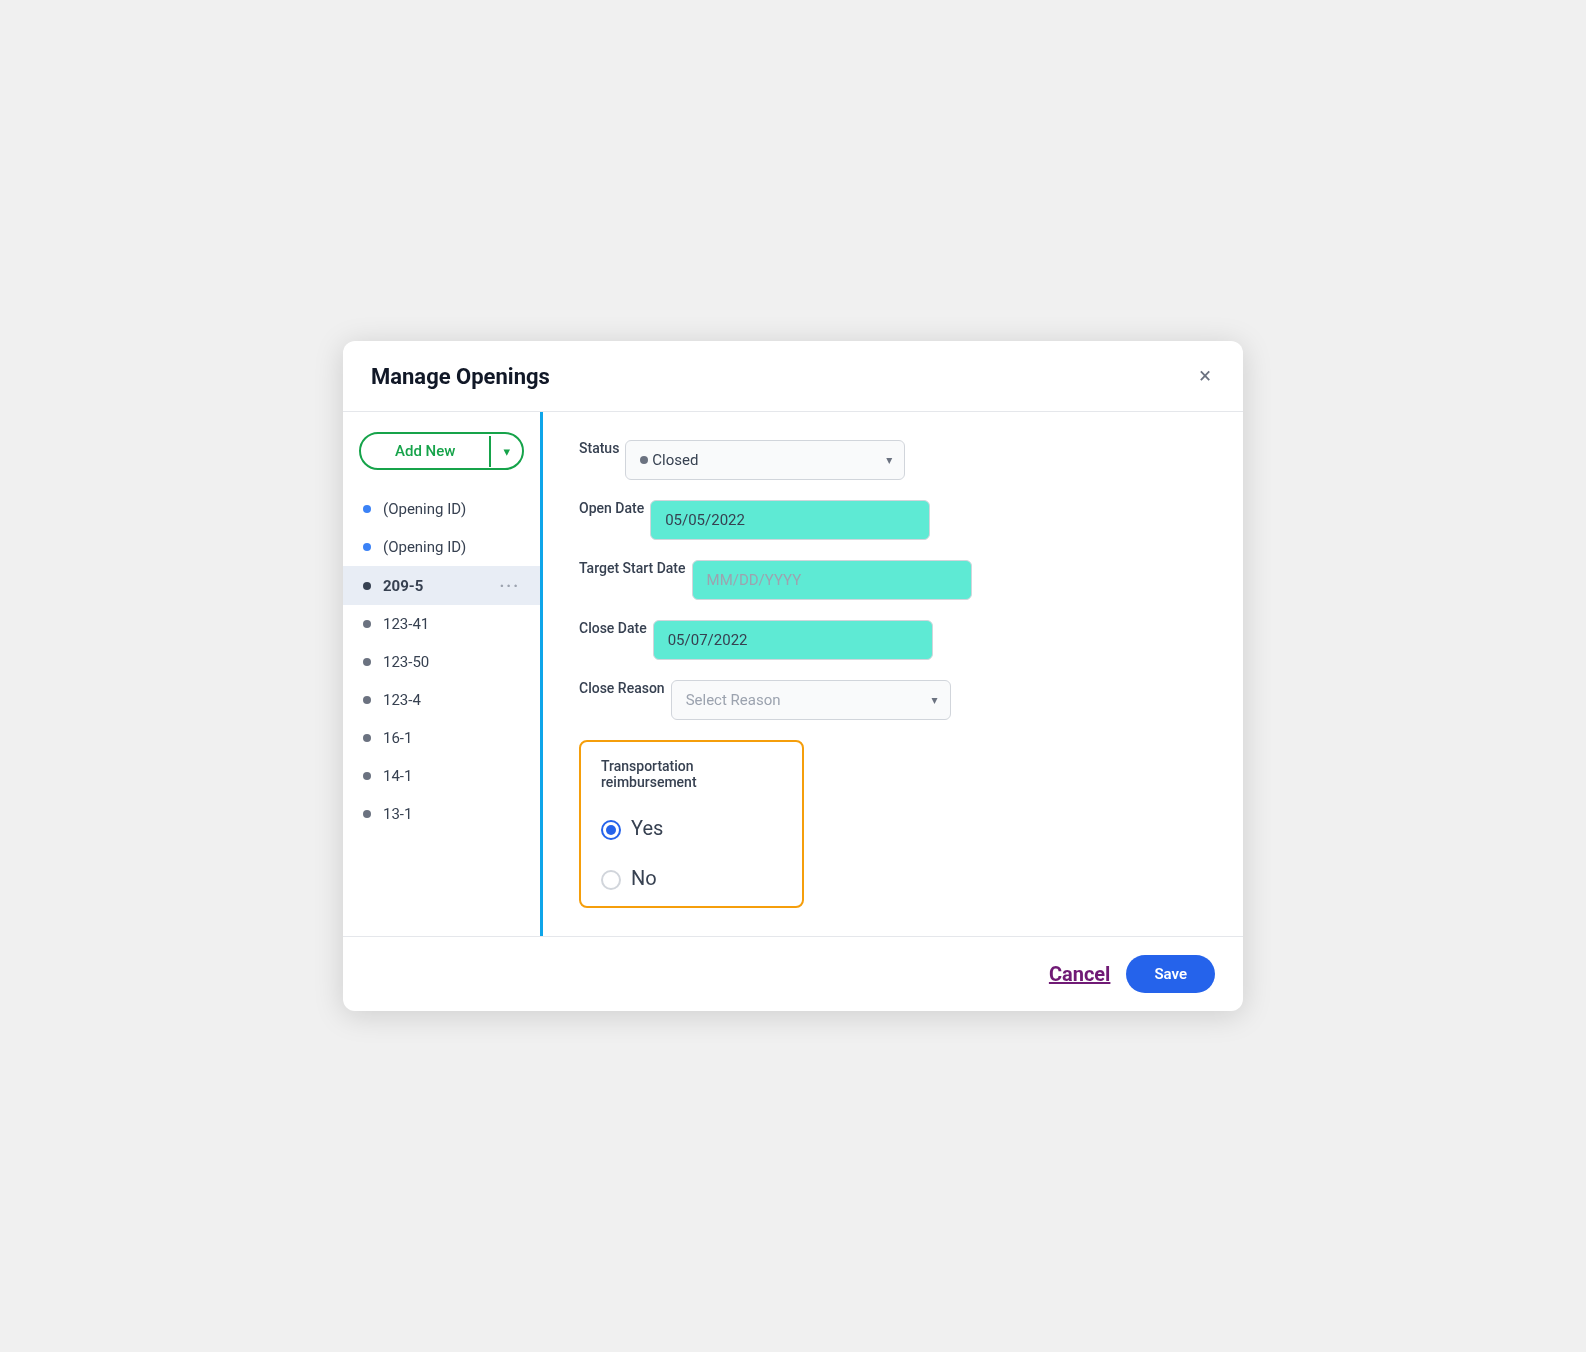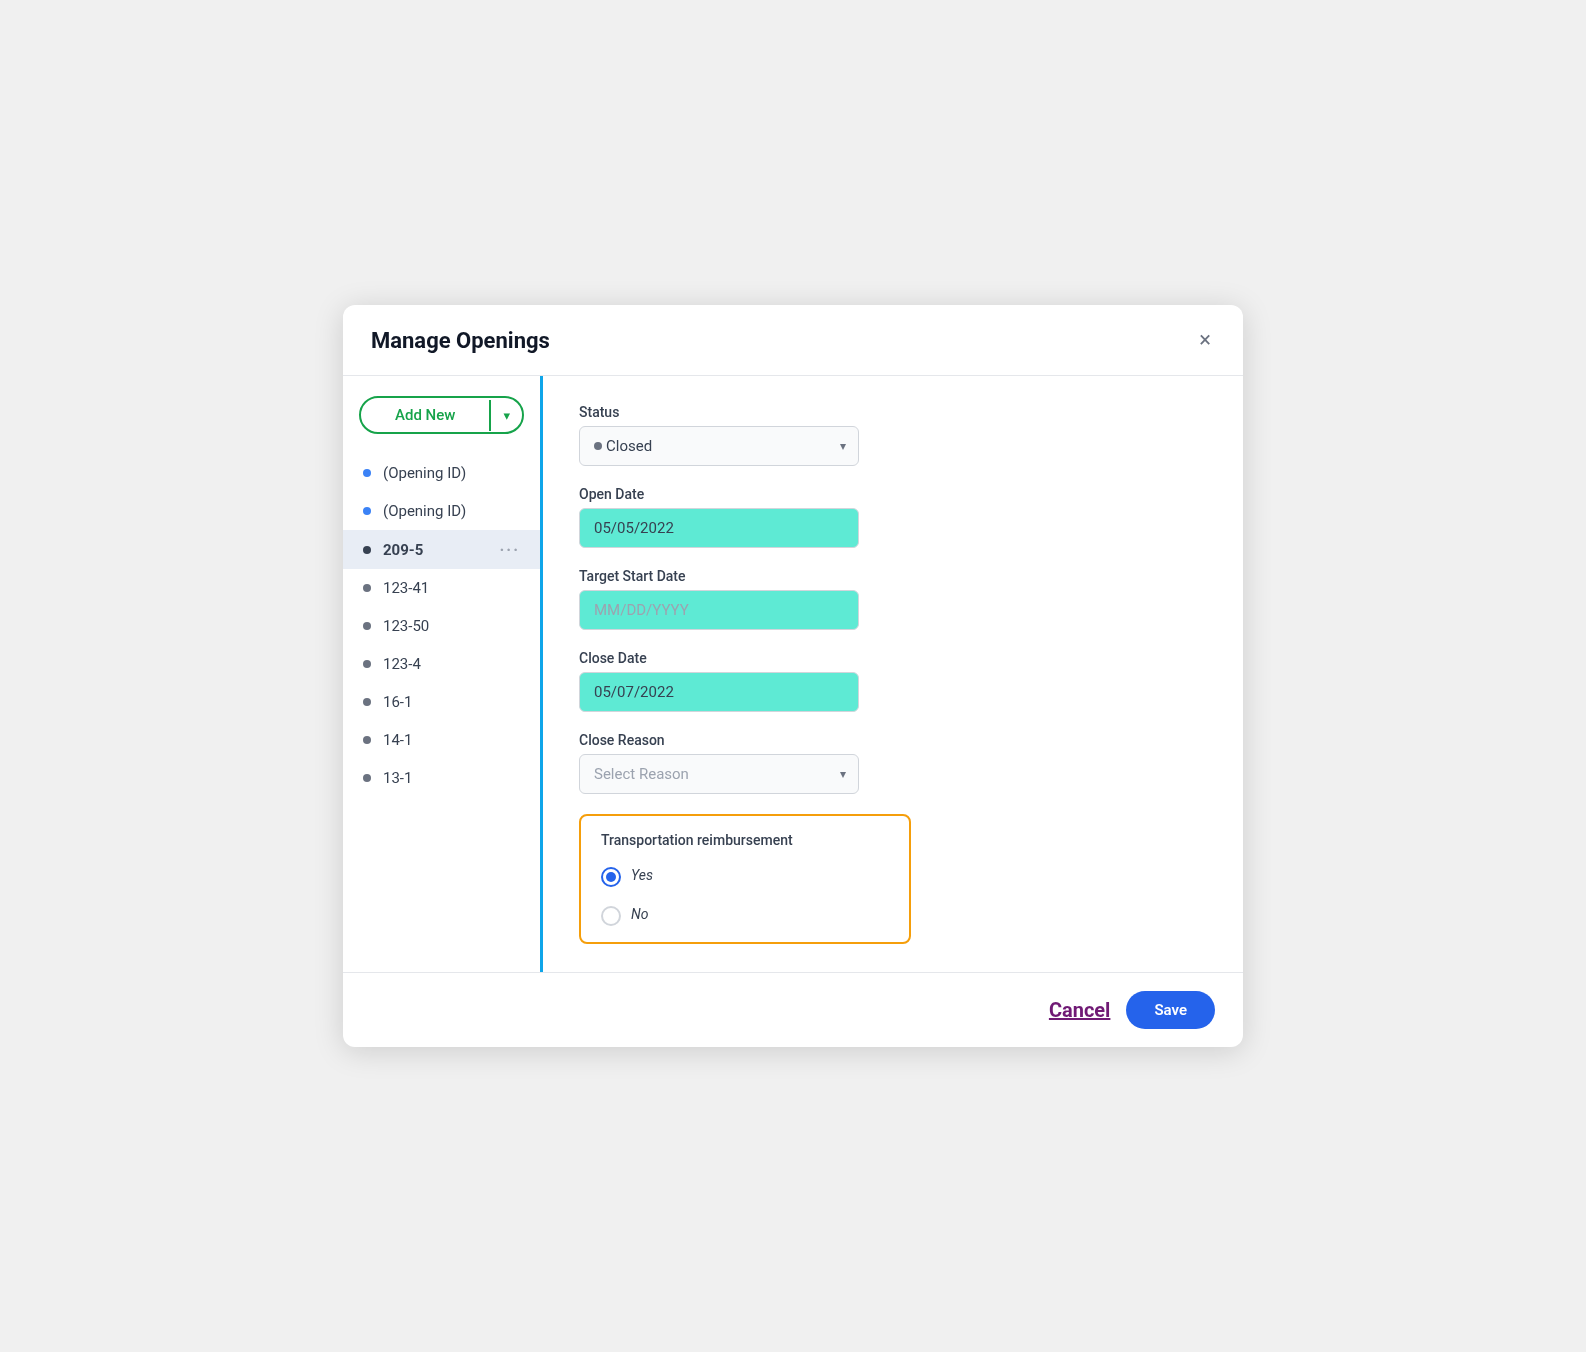--- a/index.html
+++ b/index.html
@@ -149,21 +149,21 @@
     .main-content {
       flex: 1;
       padding: 28px 36px;
       display: flex;
       flex-direction: column;
       gap: 20px;
     }
 
     .field-group {
       display: flex;
-      flex-direction: column;
+      flex-direction: row;
       gap: 6px;
     }
 
     .field-label {
       font-size: 14px;
       color: #374151;
       font-weight: 500;
     }
 
     .select-wrapper {
@@ -217,40 +217,39 @@
     }
 
     .text-input::placeholder {
       color: #9ca3af;
     }
 
     .transport-box {
       border: 2px solid #f59e0b;
       border-radius: 8px;
       padding: 16px 20px;
-      width: 332px;
+      width: 225px;
       display: flex;
       flex-direction: column;
-      gap: 19px;
+      gap: 26px;
     }
 
     .transport-title {
       font-size: 14px;
       color: #374151;
       font-weight: 500;
     }
 
     .radio-option {
       display: flex;
-      align-items: flex-start;
+      align-items: flex-end;
       gap: 10px;
       cursor: pointer;
-      font-size: 14px;
-      color: #374151;
-      font-style: italic;
+      font-size: 20px;
+      color: #374151;
     }
 
     .radio-circle {
       width: 20px;
       height: 20px;
       border-radius: 50%;
       border: 2px solid #d1d5db;
       display: flex;
       align-items: center;
       justify-content: center;

